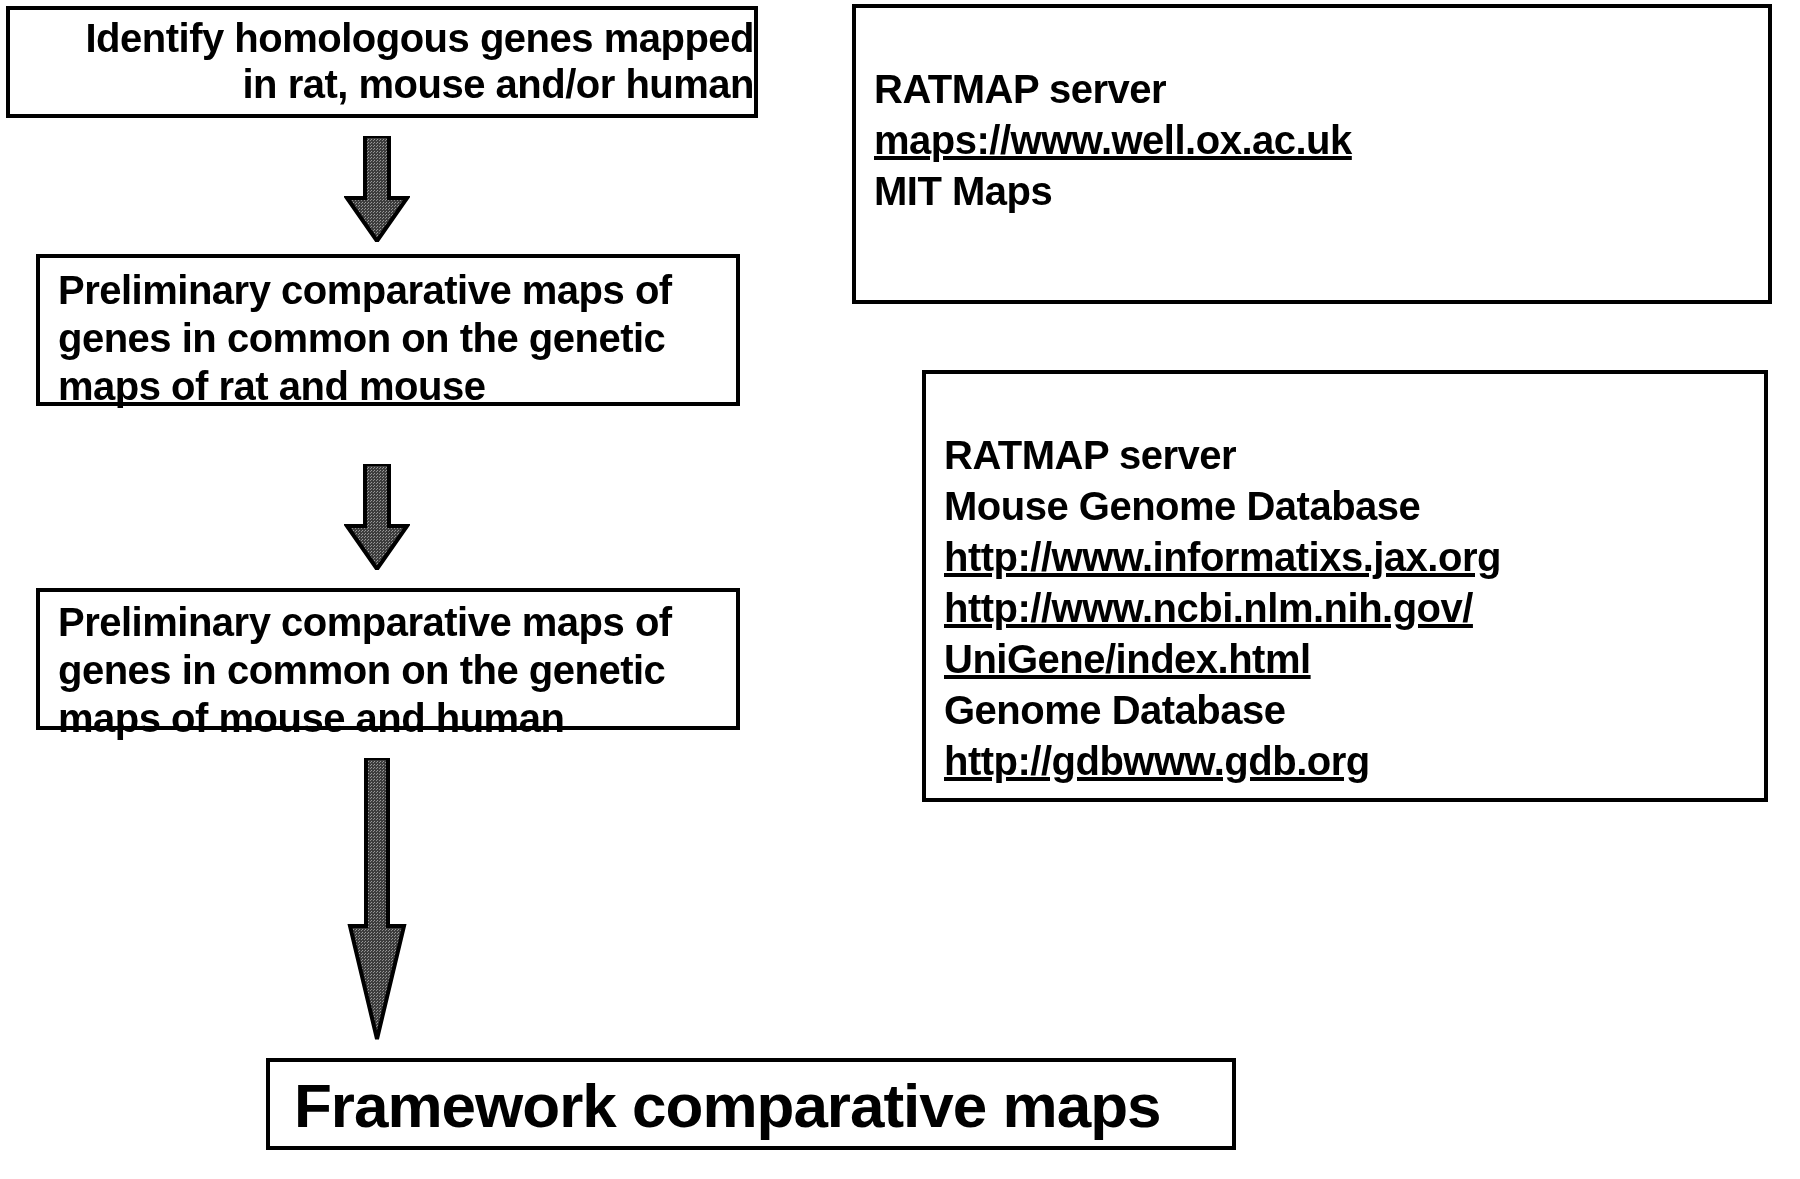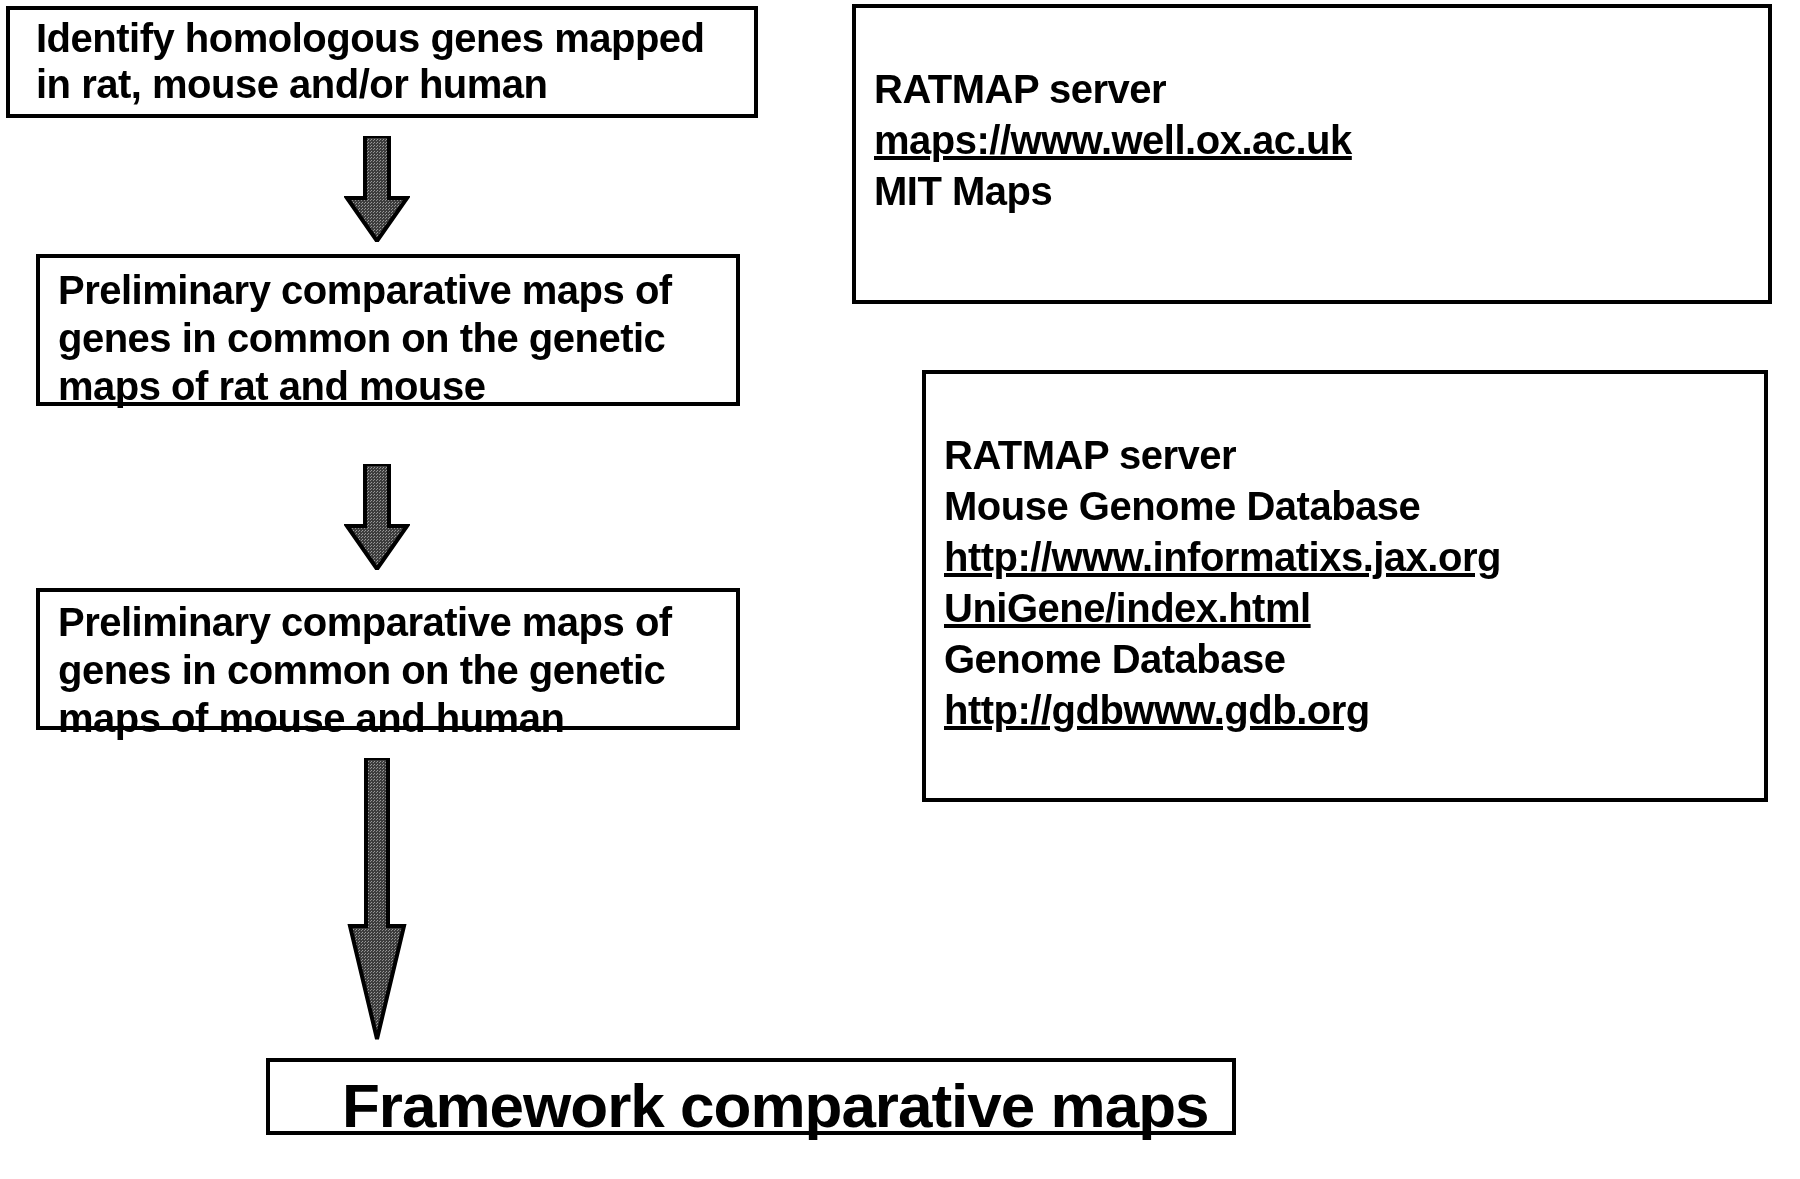--- a/index.html
+++ b/index.html
@@ -21,29 +21,29 @@
   }
   .boxtext{
     font-weight:bold;
     color:#000;
     letter-spacing:-0.5px;
     white-space:pre-line;
   }
 
   
   #box-identify{left:6px;  top:6px;   width:752px;  height:112px;}
-  #box-identify .boxtext{font-size:40px;line-height:46px;padding:5px 0 0 26px;}
+  #box-identify .boxtext{font-size:40px;line-height:46px;padding:5px 0 0 26px;text-align:right;}
 
   #box-prelim-rm{left:36px; top:254px; width:704px; height:152px;}
   #box-prelim-rm .boxtext{font-size:40px;line-height:48px;padding:8px 0 0 18px;}
 
   #box-prelim-mh{left:36px; top:588px; width:704px; height:142px;}
   #box-prelim-mh .boxtext{font-size:40px;line-height:48px;padding:6px 0 0 18px;}
 
-  #box-framework{left:266px; top:1058px; width:970px; height:77px;padding-left:48px;}
+  #box-framework{left:266px; top:1058px; width:970px; height:92px;}
   #box-framework .boxtext{
     font-size:62px;line-height:84px;padding:2px 0 0 24px;letter-spacing:-1px;
   }
 
   
   #box-ref-maps{left:852px; top:4px; width:920px; height:300px;}
   #box-ref-maps .reflist{font-size:40px;line-height:51px;padding:8px 0 0 18px;}
 
   #box-ref-db{left:922px; top:370px; width:846px; height:432px;}
   #box-ref-db .reflist{font-size:40px;line-height:51px;padding:8px 0 0 18px;}
@@ -131,19 +131,20 @@
         <div class="refline url">maps://www.well.ox.ac.uk</div>
         <div class="refline">MIT Maps</div>
       </div>
   </div>
 
   <div class="box" id="box-ref-db">
     <div class="reflist">
         <div class="refline">RATMAP server</div>
         <div class="refline">Mouse Genome Database</div>
         <div class="refline url">http://www.informatixs.jax.org</div>
+        <div class="refline url">http://www.ncbi.nlm.nih.gov/</div>
         <div class="refline url">UniGene/index.html</div>
         <div class="refline">Genome Database</div>
         <div class="refline url">http://gdbwww.gdb.org</div>
       </div>
   </div>
 
 </div>
 
 </body></html>

